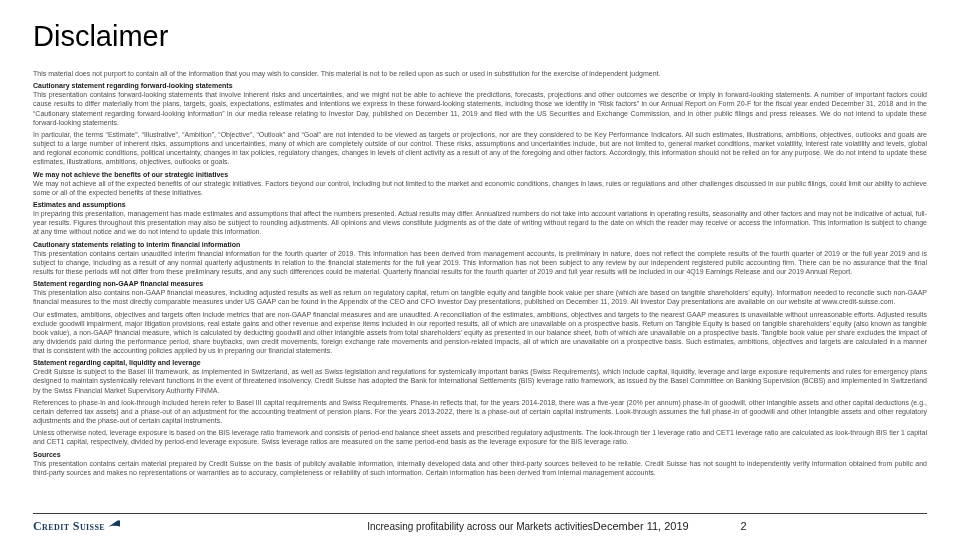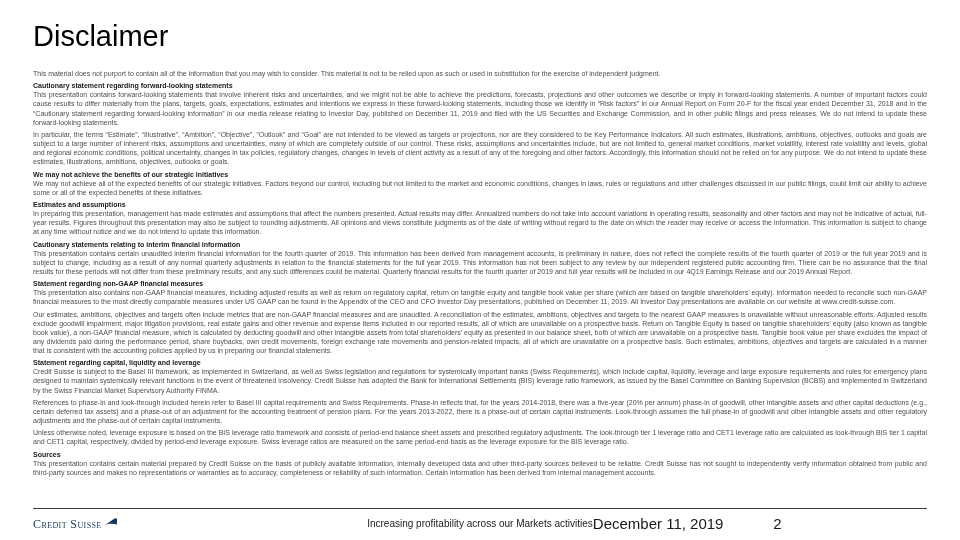--- a/index.html
+++ b/index.html
@@ -43,37 +43,37 @@
   .footer-left { flex: 1 1 0; display: flex; align-items: flex-start; }
   .logo {
     display: inline-flex;
     align-items: flex-start;
     color: #15395e;
   }
   .logo-text {
     font-family: "Liberation Serif", serif;
     font-variant: small-caps;
     font-size: 12px;
-    font-weight: 400;
+    font-weight: 700;
     letter-spacing: 0.4px;
     line-height: 12px;
   }
   .logo-sail { margin-left: 2px; margin-top: -3px; }
   .footer-center {
     flex: 0 0 auto;
     font-size: 10px;
     color: #1a1a1a;
   }
   .footer-right {
     flex: 1 1 0;
     display: flex;
     justify-content: flex-start;
     align-items: center;
     gap: 48px;
-    font-size: 15px;
+    font-size: 11px;
     color: #1a1a1a;
   }
   .page-number { min-width: 10px; text-align: right; }
 </style>
 </head>
 <body>
 
 <div class="slide">
 
   <h1 class="page-title">Disclaimer</h1>

